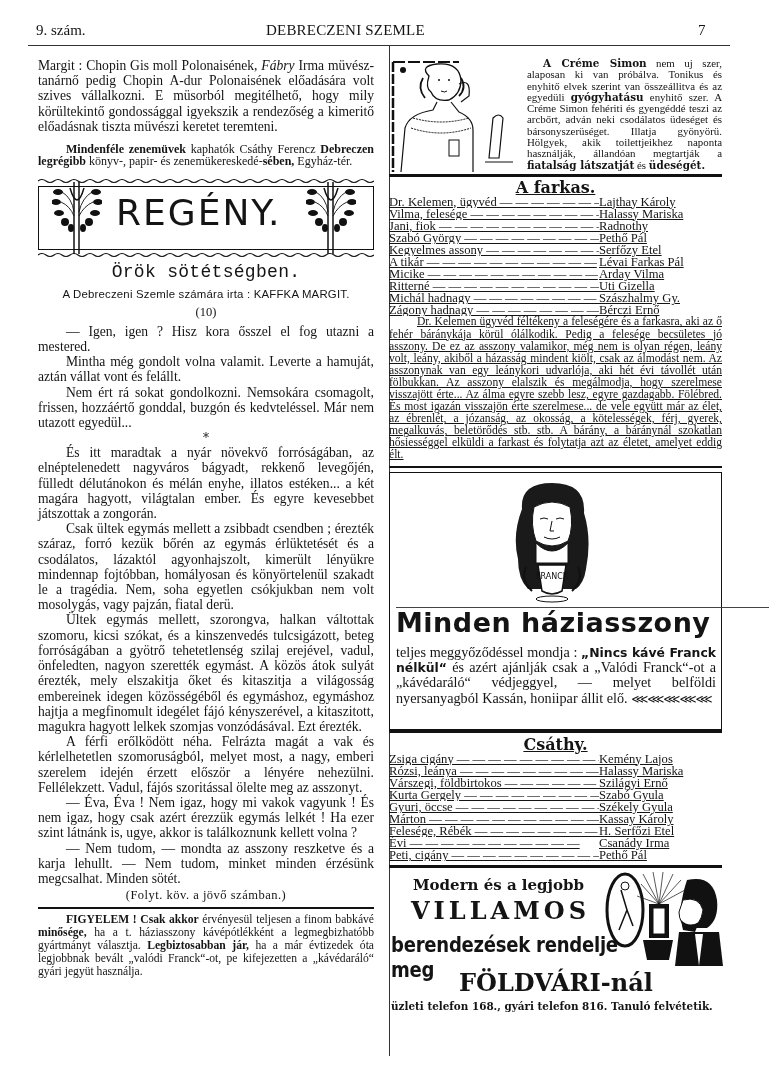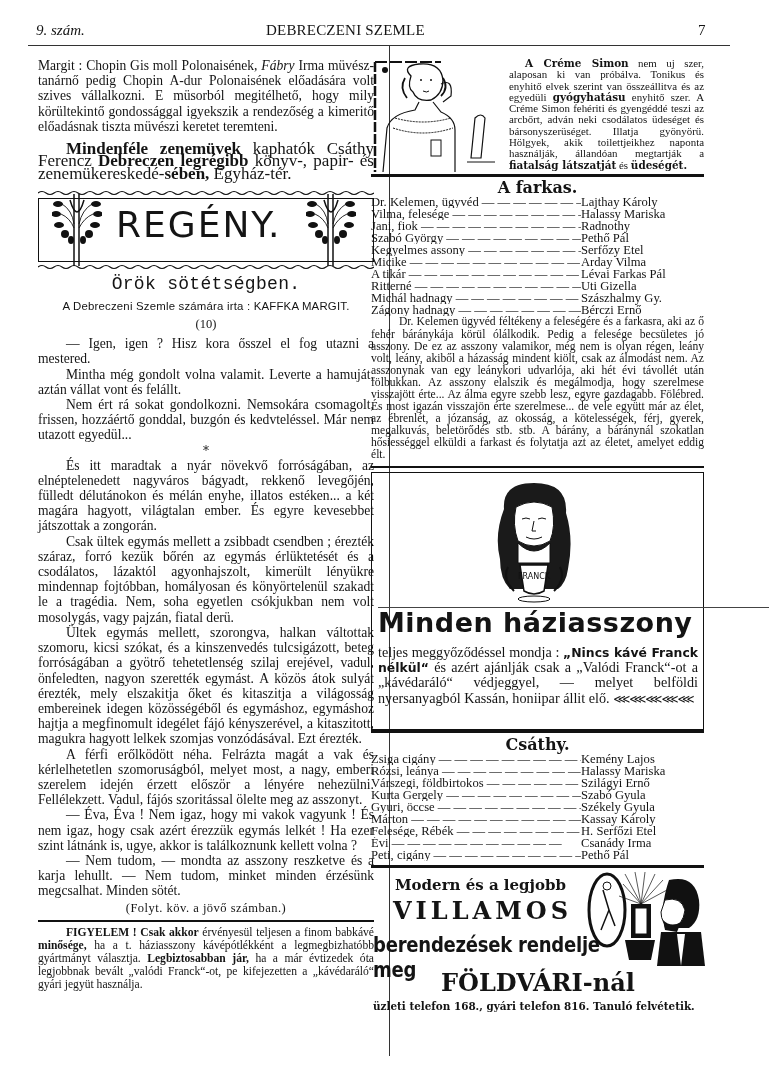--- a/index.html
+++ b/index.html
@@ -1,34 +1,34 @@
 <!DOCTYPE html>
 <html><head>
 <meta charset="utf-8">
 <style>
   html, body { margin: 0; padding: 0; background: #ffffff; }
   body { width: 769px; height: 1082px; position: relative; overflow: hidden; color: #141414; font-family: "DejaVu Serif", "Liberation Serif", serif; }
   .page { position: absolute; left: 0; top: 0; width: 769px; height: 1082px; }
 
   
   .rhead { position: absolute; left: 36px; top: 18px; width: 456px; height: 24px; }
-  .rhead .issue { position: absolute; left: 0px; top: 4px; font-size: 15px; font-family: "Liberation Serif", serif; font-style: italic; }
+  .rhead .issue { position: absolute; left: 0px; top: 4px; font-size: 15px; font-family: "Liberation Serif", serif; }
   .rhead .title { position: absolute; left: 230px; top: 4px; font-size: 15px; letter-spacing: 0.2px; font-family: "Liberation Serif", serif; }
   .rhead .pageno { position: absolute; left: 662px; top: 4px; font-size: 15px; font-family: "Liberation Serif", serif; }
   .colrule { position: absolute; left: 389px; top: 46px; width: 1px; height: 1010px; background: #333; }
   .headline { position: absolute; left: 28px; top: 45px; width: 468px; height: 1px; background: #444; }
 
   
   .colL { position: absolute; left: 38px; top: 58px; width: 336px; }
-  .colR { position: absolute; left: 371px; top: 58px; width: 333px; }
+  .colR { position: absolute; left: 389px; top: 58px; width: 333px; text-decoration: underline; }
 
   .body-text { font-family: "Liberation Serif", serif; font-size: 13.6px; line-height: 15.2px; text-align: justify; }
   .body-text p { margin: 0; }
   .ind { text-indent: 28px; }
-  .small-text { font-family: "Liberation Serif", serif; font-size: 17px; line-height: 12.4px; text-align: justify; }
+  .small-text { font-family: "Liberation Serif", serif; font-size: 12px; line-height: 12.4px; text-align: justify; }
   b.bf { font-family: "DejaVu Serif", serif; font-weight: bold; font-size: 0.92em; }
 
   
   .banner { position: relative; margin-top: 8px; height: 80px; }
   .banner .wave { position: absolute; left: 0; width: 336px; height: 6px; }
   .banner .box { position: absolute; left: 0; top: 8px; width: 334px; height: 62px; border: 1.5px solid #111; }
   .banner .word { position: absolute; left: 78px; top: 14px; font-family: "DejaVu Sans", sans-serif; font-size: 36px; letter-spacing: 2px; font-weight: normal; }
   .orn { position: absolute; top: 4px; width: 50px; height: 72px; }
 
   .story-title { text-align: center; font-family: Liberation Mono, monospace; font-size: 18px; margin-top: 4px; letter-spacing: 0.3px; }
@@ -194,26 +194,26 @@
         </div>
         <div class="cast-row">
           <span class="cast-role">Szabó György — — — — — — — — — — —</span>
           <span class="cast-actor">Pethő Pál</span>
         </div>
         <div class="cast-row">
           <span class="cast-role">Kegyelmes assony — — — — — — — — — — —</span>
           <span class="cast-actor">Serfőzy Etel</span>
         </div>
         <div class="cast-row">
+          <span class="cast-role">A tikár — — — — — — — — — — —</span>
+          <span class="cast-actor">Lévai Farkas Pál</span>
+        </div>
+        <div class="cast-row">
           <span class="cast-role">Micike — — — — — — — — — — —</span>
           <span class="cast-actor">Arday Vilma</span>
-        </div>
-        <div class="cast-row">
-          <span class="cast-role">A tikár — — — — — — — — — — —</span>
-          <span class="cast-actor">Lévai Farkas Pál</span>
         </div>
         <div class="cast-row">
           <span class="cast-role">Ritterné — — — — — — — — — — —</span>
           <span class="cast-actor">Uti Gizella</span>
         </div>
         <div class="cast-row">
           <span class="cast-role">Michál hadnagy — — — — — — — — — — —</span>
           <span class="cast-actor">Szászhalmy Gy.</span>
         </div>
         <div class="cast-row">

